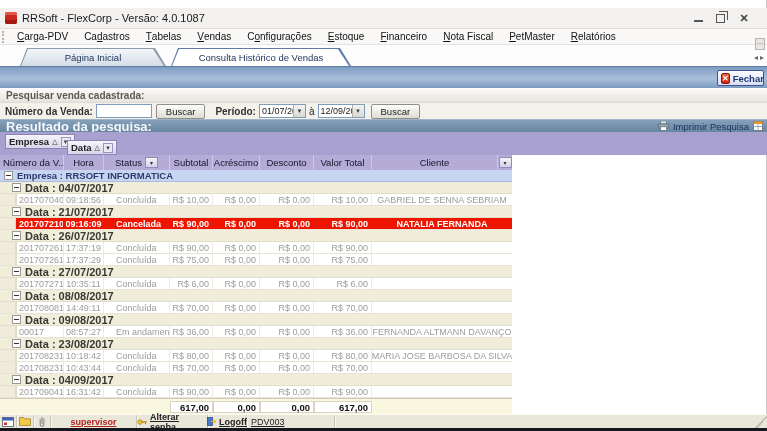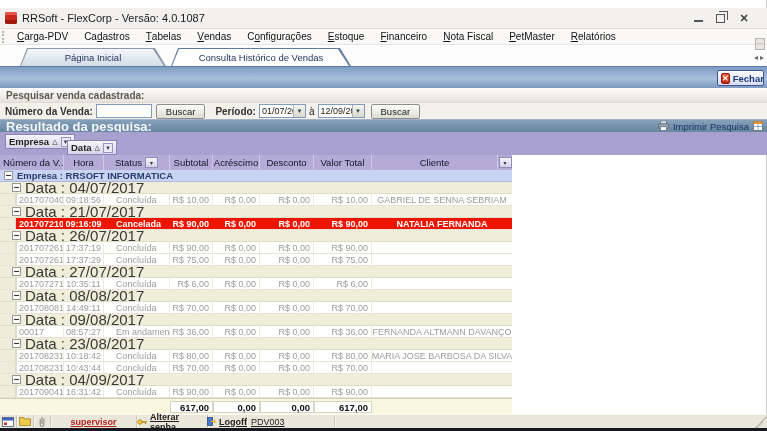--- a/index.html
+++ b/index.html
@@ -88,21 +88,21 @@
   .h-cell { height:100%; border-right:1px solid #cfc8e8; display:flex; align-items:center; justify-content:center;
     font-size:9.5px; color:#14142a; overflow:hidden; white-space:nowrap; position:relative; }
   .h-cell.first { justify-content:flex-start; padding-left:3px; gap:4px; }
   .h-filter { width:13px; height:11px; margin-left:3px; background:linear-gradient(#f4f3f8,#d6d2e8);
     border:1px solid #938bba; font-size:6px; color:#334; display:flex; align-items:center; justify-content:center; }
   .gridbody { position:absolute; left:0; top:170px; width:512px; height:271px; background:#fff; }
   .grow { display:flex; width:512px; height:12px; font-size:9px; align-items:stretch; }
   .row-company { background:#c7d5f3; border-bottom:1px solid #aabbdd; align-items:center; }
   .row-company .g-label { font-weight:bold; color:#2a3c6e; font-size:9.5px; }
   .row-date { background:#f0edda; border-bottom:1px solid #e0ddc8; align-items:center; }
-  .row-date .g-label { font-weight:normal; color:#3a3a34; font-size:15px; }
+  .row-date .g-label { font-weight:bold; color:#3a3a34; font-size:11px; }
   .expand-box { width:9px; height:9px; background:#fff; border:1px solid #9a9a94; margin:0 4px 0 4px;
     display:flex; align-items:center; justify-content:center; flex:none; }
   .expand-box i { display:block; width:5px; height:1px; background:#333; }
   .row-sale { background:#fff; border-bottom:1px solid #e7e4d6; color:#9c9c9c; }
   .row-sale > div { display:flex; align-items:center; overflow:hidden; white-space:nowrap; border-right:1px solid #eeebdf; }
   .gutter { width:17px; background:#efecdc; border-right:1px solid #dfdcca !important;
     box-shadow: inset -9px 0 0 -8px #dfdcca; flex:none; }
   .c-num { width:47px; padding-left:2px; }
   .c-hora { width:40px; justify-content:center; }
   .c-status { width:66px; padding-left:12px; }

